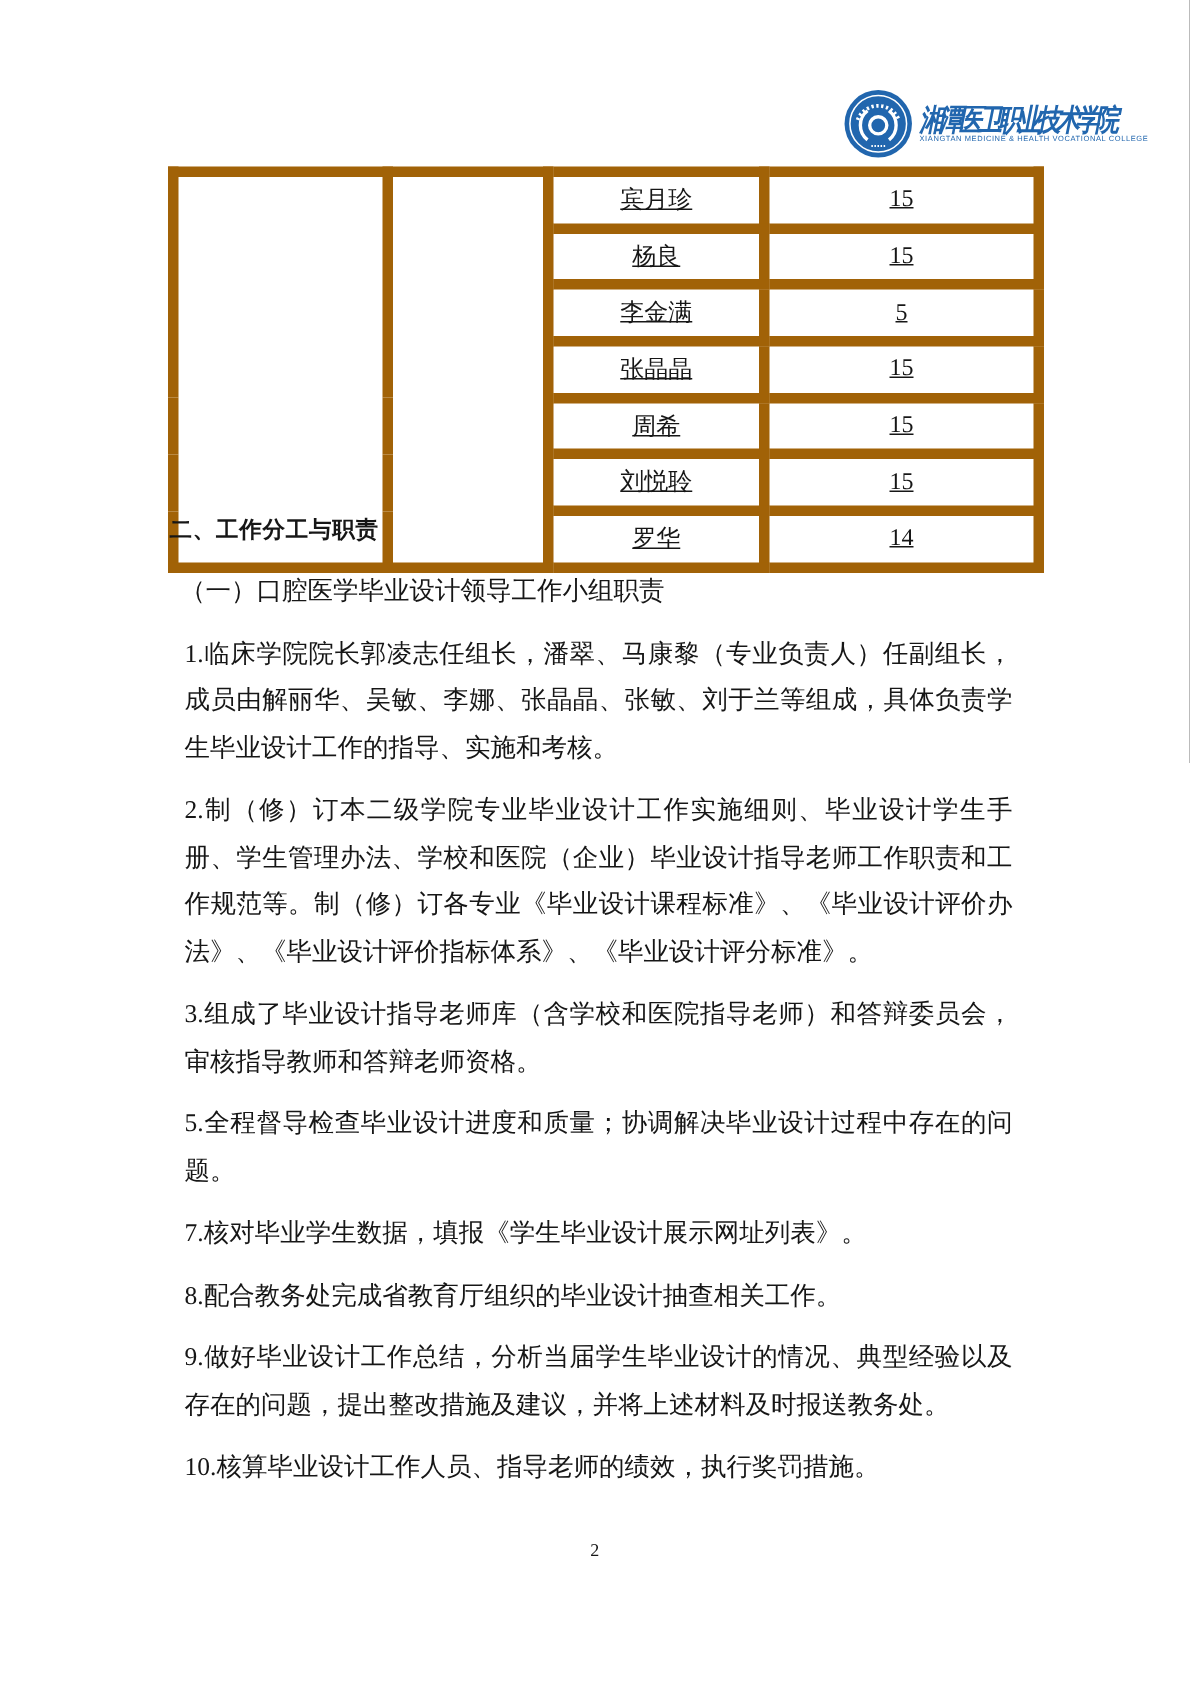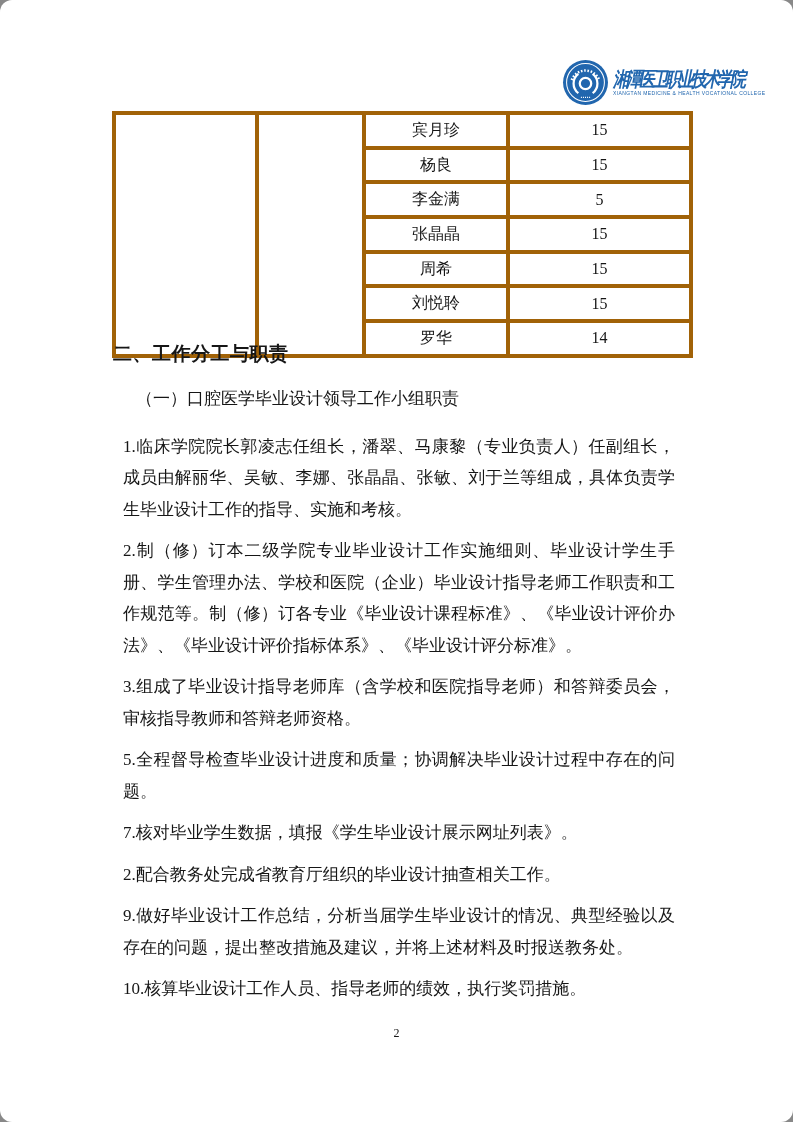--- a/index.html
+++ b/index.html
@@ -4,21 +4,20 @@
 <style>
   html,body { margin:0; padding:0; background:#888; }
   .page {
     position: relative;
     width: 793px; height: 1122px;
     margin: 0 auto;
     background: #ffffff;
     font-family: "Liberation Serif", "DejaVu Serif", serif;
     color: #161616;
     overflow: hidden;
-    border-radius: 12px;
   }
 
   
   .logo {
     position: absolute; left: 562px; top: 59px;
     display: flex; align-items: center; gap: 4px;
   }
   .logo-emblem { width: 47px; height: 47px; flex: 0 0 auto; }
   .logo-textcol { display: flex; flex-direction: column; justify-content: center; }
   .logo-cn {
@@ -40,45 +39,46 @@
 
   
   .score-table-wrap { position: absolute; left: 112px; top: 111px; }
   table.score-table {
     border-collapse: collapse; table-layout: fixed;
     width: 577px;
     border: 2px solid #000;
     border-top: 3px solid #000;
   }
   table.score-table td {
-    border: 4px solid #a16207;
+    border: 7px solid #a16207;
     height: 30.7px;
     font-size: 16px;
     vertical-align: middle;
     padding: 0;
+    text-decoration: underline;
   }
   td.cell-name { text-align: center; }
   td.cell-value { text-align: center; padding-left: 35px; }
   td.cell-merged { background: #fff; }
 
   
   .content {
     position: absolute; left: 113px; top: 341px; width: 572px;
   }
   .section-heading {
     font-family: "Liberation Sans", sans-serif;
     font-weight: bold;
-    font-size: 19px; line-height: 26px;
+    font-size: 15px; line-height: 26px;
     margin: 0 0 11px 0;
     letter-spacing: 0.5px;
   }
   .subsection-heading {
     font-size: 17px; line-height: 31.5px;
     padding-left: 7px;
-    margin: 16px;
+    margin: 0;
   }
   .content p.duty {
     margin: 10px;
     font-size: 17px;
     line-height: 31.5px;
     text-align: justify;
   }
 
   
   .footer {
@@ -152,20 +152,20 @@
   </div>
 
   <div class="content">
     <h2 class="section-heading">二、工作分工与职责</h2>
     <div class="subsection-heading">（一）口腔医学毕业设计领导工作小组职责</div>
     <p class="duty">1.临床学院院长郭凌志任组长，潘翠、马康黎（专业负责人）任副组长，成员由解丽华、吴敏、李娜、张晶晶、张敏、刘于兰等组成，具体负责学生毕业设计工作的指导、实施和考核。</p>
     <p class="duty">2.制（修）订本二级学院专业毕业设计工作实施细则、毕业设计学生手册、学生管理办法、学校和医院（企业）毕业设计指导老师工作职责和工作规范等。制（修）订各专业《毕业设计课程标准》、《毕业设计评价办法》、《毕业设计评价指标体系》、《毕业设计评分标准》。</p>
     <p class="duty">3.组成了毕业设计指导老师库（含学校和医院指导老师）和答辩委员会，审核指导教师和答辩老师资格。</p>
     <p class="duty">5.全程督导检查毕业设计进度和质量；协调解决毕业设计过程中存在的问题。</p>
     <p class="duty">7.核对毕业学生数据，填报《学生毕业设计展示网址列表》。</p>
-    <p class="duty">2.配合教务处完成省教育厅组织的毕业设计抽查相关工作。</p>
+    <p class="duty">8.配合教务处完成省教育厅组织的毕业设计抽查相关工作。</p>
     <p class="duty">9.做好毕业设计工作总结，分析当届学生毕业设计的情况、典型经验以及存在的问题，提出整改措施及建议，并将上述材料及时报送教务处。</p>
     <p class="duty">10.核算毕业设计工作人员、指导老师的绩效，执行奖罚措施。</p>
   </div>
 
   <div class="footer">2</div>
 
 </div>
 
 </body></html>

